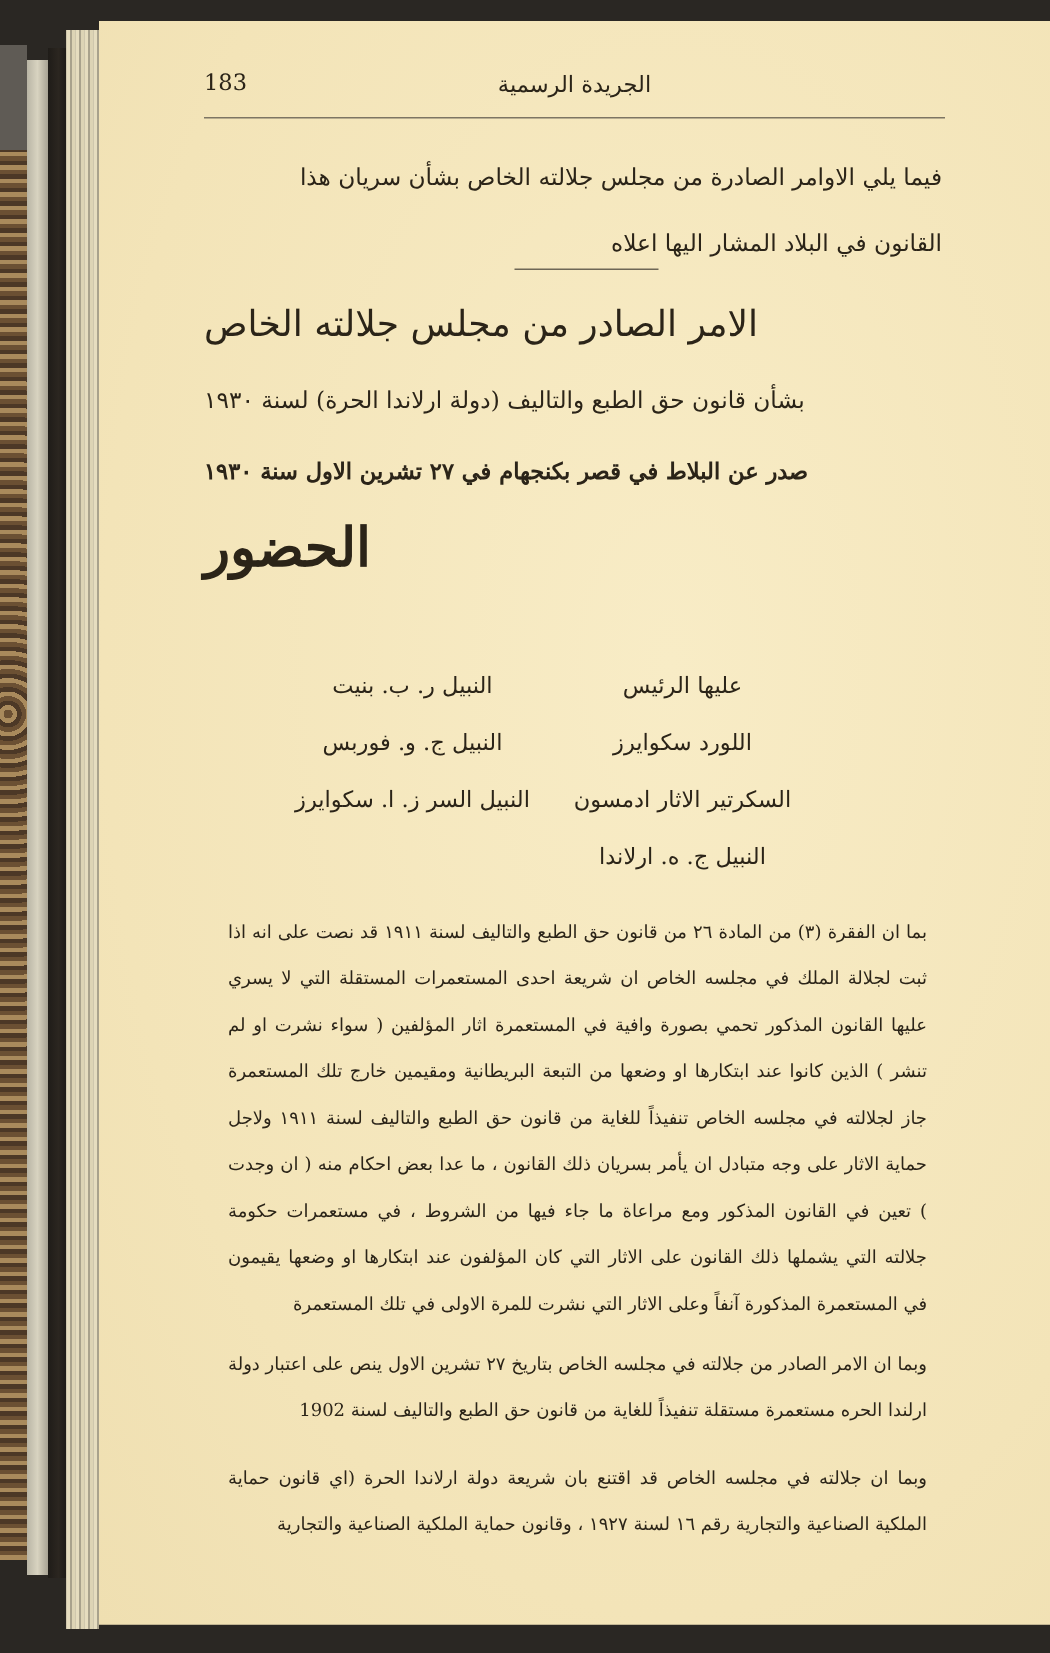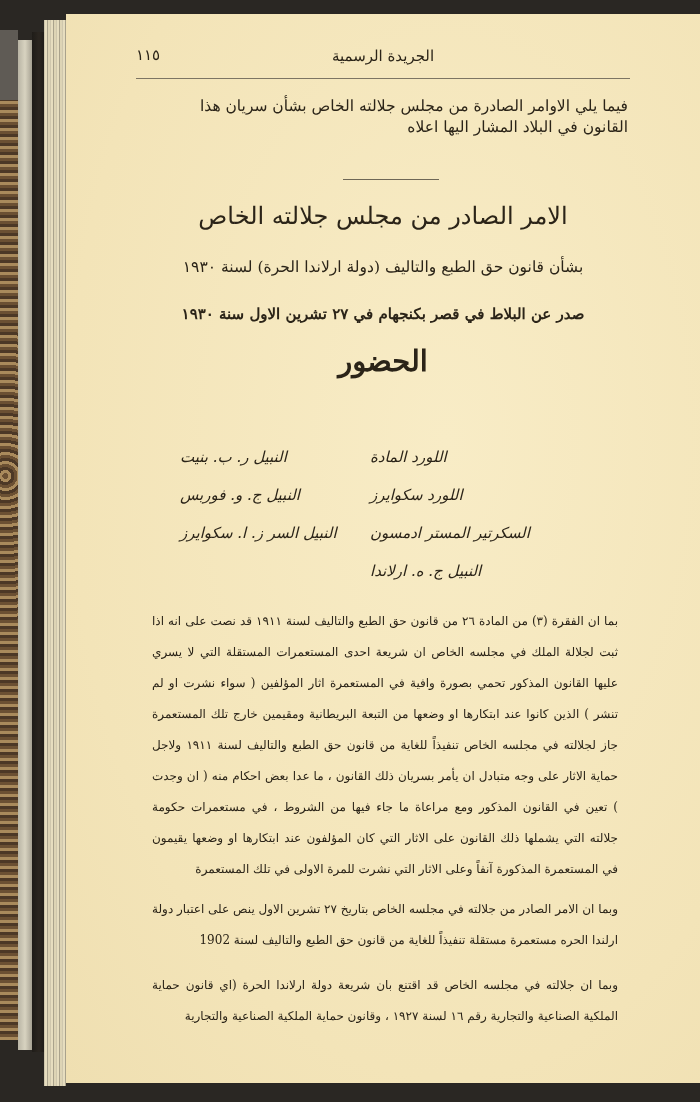--- a/index.html
+++ b/index.html
@@ -41,37 +41,37 @@
     font-size:15px;
   }
   .running-head .pagenum {
     position:absolute; left:0; top:2px; font-size:15px; direction:rtl;
   }
   .head-rule {
     position:absolute; top:64px; left:70px; right:70px; height:1px; background:#7d7563;
   }
   .intro {
     position:absolute; top:82px; left:90px; right:72px;
-    font-size:15.5px; line-height:21px; text-align:right;
+    font-size:15.5px; line-height:44px; text-align:right;
   }
   .center-rule {
     position:absolute; top:165px; left:277px; width:96px; height:1px; background:#6e6756;
   }
-  .center { position:absolute; left:70px; right:70px; text-align:center; }
+  .center { position:absolute; left:70px; right:70px; text-align:left; }
   .title { top:188px; font-size:24px; }
   .subtitle { top:244px; font-size:15.5px; }
   .issued { top:291px; font-size:15px;font-weight:bold; }
-  .presence { top:330px; font-size:29px; font-weight:bold; }
+  .presence { top:330px; font-size:36px; font-weight:bold; }
   .king { top:376px; font-size:19px; }
   .attendees {
     position:absolute; top:428px; right:160px; width:360px;
     display:grid; grid-template-columns: 170px 190px; row-gap:7px;
     font-size:15px; line-height:31px;
   }
-  .attendees span { display:block; text-align:left;font-style:italic; }
+  .attendees span { display:block; text-align:center; }
   .para {
     position:absolute; left:86px; right:82px;
     font-size:12px; line-height:31px; text-align:justify; text-align-last:right;
   }
   .p1 { top:592px; }
   .p2 { top:880px; }
   .p3 { top:956px; }
 </style>
 </head>
 <body>
@@ -80,39 +80,39 @@
 <div class="cover-edge" style="top:100px;height:940px;"></div>
 <div class="cover-band"></div>
 <div class="spine-dark"></div>
 <div class="page-stack"></div>
 
 <div class="page">
   <div class="doc">
 
     <div class="running-head">
       <span>الجريدة الرسمية</span>
-      <span class="pagenum">١١٥</span>
+      <span class="pagenum">183</span>
     </div>
     <div class="head-rule"></div>
 
     <div class="intro">فيما يلي الاوامر الصادرة من مجلس جلالته الخاص بشأن سريان هذا القانون في البلاد المشار اليها اعلاه</div>
 
     <div class="center-rule"></div>
 
     <div class="center title">الامر الصادر من مجلس جلالته الخاص</div>
     <div class="center subtitle">بشأن قانون حق الطبع والتاليف (دولة ارلاندا الحرة) لسنة ١٩٣٠</div>
     <div class="center issued">صدر عن البلاط في قصر بكنجهام في ٢٧ تشرين الاول سنة ١٩٣٠</div>
     <div class="center presence">الحضور</div>
 
     <div class="attendees">
-      <span>اللورد المادة</span>
+      <span>عليها الرئيس</span>
       <span>النبيل ر. ب. بنيت</span>
       <span>اللورد سكوايرز</span>
       <span>النبيل ج. و. فوربس</span>
-      <span>السكرتير المستر ادمسون</span>
+      <span>السكرتير الاثار ادمسون</span>
       <span>النبيل السر ز. ا. سكوايرز</span>
       <span>النبيل ج. ه. ارلاندا</span>
       <span></span>
     </div>
 
     <div class="para p1">بما ان الفقرة (٣) من المادة ٢٦ من قانون حق الطبع والتاليف لسنة ١٩١١ قد نصت على انه اذا ثبت لجلالة الملك في مجلسه الخاص ان شريعة احدى المستعمرات المستقلة التي لا يسري عليها القانون المذكور تحمي بصورة وافية في المستعمرة اثار المؤلفين ( سواء نشرت او لم تنشر ) الذين كانوا عند ابتكارها او وضعها من التبعة البريطانية ومقيمين خارج تلك المستعمرة جاز لجلالته في مجلسه الخاص تنفيذاً للغاية من قانون حق الطبع والتاليف لسنة ١٩١١ ولاجل حماية الاثار على وجه متبادل ان يأمر بسريان ذلك القانون ، ما عدا بعض احكام منه ( ان وجدت ) تعين في القانون المذكور ومع مراعاة ما جاء فيها من الشروط ، في مستعمرات حكومة جلالته التي يشملها ذلك القانون على الاثار التي كان المؤلفون عند ابتكارها او وضعها يقيمون في المستعمرة المذكورة آنفاً وعلى الاثار التي نشرت للمرة الاولى في تلك المستعمرة</div>
     <div class="para p2">وبما ان الامر الصادر من جلالته في مجلسه الخاص بتاريخ ٢٧ تشرين الاول ينص على اعتبار دولة ارلندا الحره مستعمرة مستقلة تنفيذاً للغاية من قانون حق الطبع والتاليف لسنة 1902</div>
     <div class="para p3">وبما ان جلالته في مجلسه الخاص قد اقتنع بان شريعة دولة ارلاندا الحرة (اي قانون حماية الملكية الصناعية والتجارية رقم ١٦ لسنة ١٩٢٧ ، وقانون حماية الملكية الصناعية والتجارية</div>
 
   </div>

